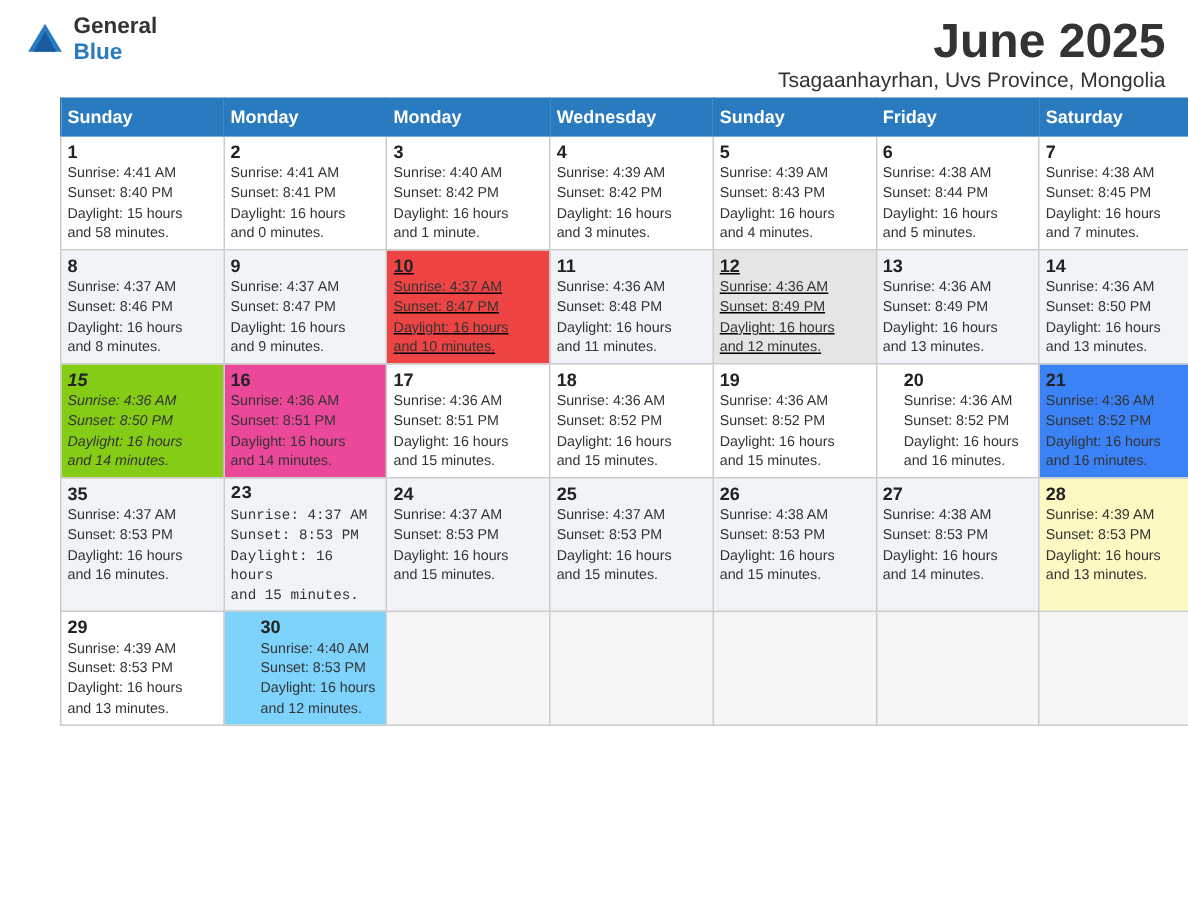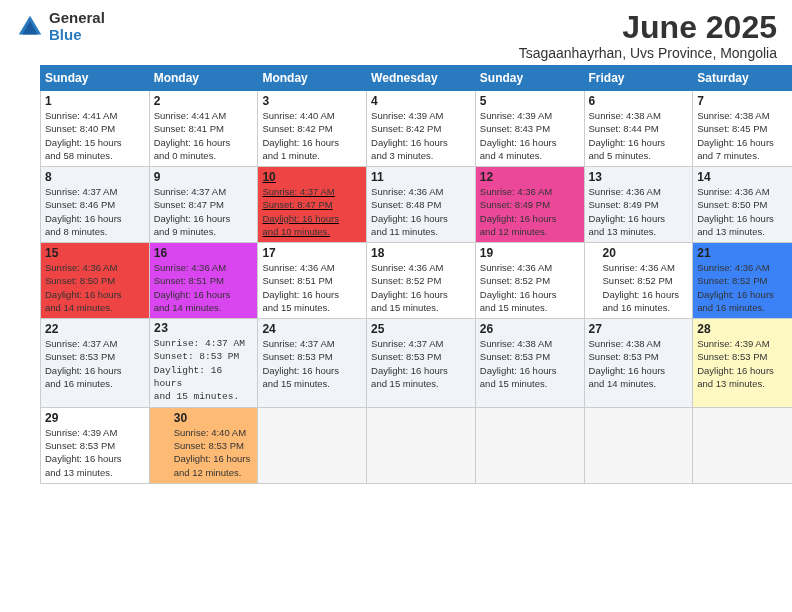--- a/index.html
+++ b/index.html
@@ -212,51 +212,51 @@
 Daylight: 16 hours
 and 10 minutes.</div>
           </td>
           <td style="background: rgb(240, 244, 248);">
             <span class="day-number">11</span>
             <div class="day-info" style="white-space: pre-line;">Sunrise: 4:36 AM
 Sunset: 8:48 PM
 Daylight: 16 hours
 and 11 minutes.</div>
           </td>
+          <td style="background: #e5e5e5; text-decoration: underline;">
+            <span class="day-number">12</span>
+            <div class="day-info" style="white-space: pre-line;">Sunrise: 4:36 AM
+Sunset: 8:49 PM
+Daylight: 16 hours
+and 12 minutes.</div>
+          </td>
+          <td style="background: rgb(240, 244, 248);">
+            <span class="day-number">13</span>
+            <div class="day-info" style="white-space: pre-line;">Sunrise: 4:36 AM
+Sunset: 8:49 PM
+Daylight: 16 hours
+and 13 minutes.</div>
+          </td>
+          <td style="background: rgb(240, 244, 248);">
+            <span class="day-number">14</span>
+            <div class="day-info" style="white-space: pre-line;">Sunrise: 4:36 AM
+Sunset: 8:50 PM
+Daylight: 16 hours
+and 13 minutes.</div>
+          </td>
+        </tr>
+        <tr>
+          <td style="background: #84cc16; font-style: italic;">
+            <span class="day-number">15</span>
+            <div class="day-info" style="white-space: pre-line;">Sunrise: 4:36 AM
+Sunset: 8:50 PM
+Daylight: 16 hours
+and 14 minutes.</div>
+          </td>
           <td style="background: #ec4899;">
-            <span class="day-number">12</span>
-            <div class="day-info" style="white-space: pre-line;">Sunrise: 4:36 AM
-Sunset: 8:49 PM
-Daylight: 16 hours
-and 12 minutes.</div>
-          </td>
-          <td style="background: rgb(240, 244, 248);">
-            <span class="day-number">13</span>
-            <div class="day-info" style="white-space: pre-line;">Sunrise: 4:36 AM
-Sunset: 8:49 PM
-Daylight: 16 hours
-and 13 minutes.</div>
-          </td>
-          <td style="background: rgb(240, 244, 248);">
-            <span class="day-number">14</span>
-            <div class="day-info" style="white-space: pre-line;">Sunrise: 4:36 AM
-Sunset: 8:50 PM
-Daylight: 16 hours
-and 13 minutes.</div>
-          </td>
-        </tr>
-        <tr>
-          <td style="background: #ef4444;">
-            <span class="day-number">15</span>
-            <div class="day-info" style="white-space: pre-line;">Sunrise: 4:36 AM
-Sunset: 8:50 PM
-Daylight: 16 hours
-and 14 minutes.</div>
-          </td>
-          <td style="background: #d946ef;">
             <span class="day-number">16</span>
             <div class="day-info" style="white-space: pre-line;">Sunrise: 4:36 AM
 Sunset: 8:51 PM
 Daylight: 16 hours
 and 14 minutes.</div>
           </td>
           <td style="background: rgb(255, 255, 255);">
             <span class="day-number">17</span>
             <div class="day-info" style="white-space: pre-line;">Sunrise: 4:36 AM
 Sunset: 8:51 PM
@@ -287,21 +287,21 @@
           <td style="background: #3b82f6;">
             <span class="day-number">21</span>
             <div class="day-info" style="white-space: pre-line;">Sunrise: 4:36 AM
 Sunset: 8:52 PM
 Daylight: 16 hours
 and 16 minutes.</div>
           </td>
         </tr>
         <tr>
           <td style="background: rgb(240, 244, 248);">
-            <span class="day-number">22</span>
+            <span class="day-number">35</span>
             <div class="day-info" style="white-space: pre-line;">Sunrise: 4:37 AM
 Sunset: 8:53 PM
 Daylight: 16 hours
 and 16 minutes.</div>
           </td>
           <td style="background: rgb(240, 244, 248); font-family: Liberation Mono, monospace;">
             <span class="day-number">23</span>
             <div class="day-info" style="white-space: pre-line;">Sunrise: 4:37 AM
 Sunset: 8:53 PM
 Daylight: 16 hours
@@ -344,21 +344,21 @@
           </td>
         </tr>
         <tr>
           <td style="background: rgb(255, 255, 255);">
             <span class="day-number">29</span>
             <div class="day-info" style="white-space: pre-line;">Sunrise: 4:39 AM
 Sunset: 8:53 PM
 Daylight: 16 hours
 and 13 minutes.</div>
           </td>
-          <td style="background: #fdba74; padding-left: 24px;">
+          <td style="background: #7dd3fc; padding-left: 24px;">
             <span class="day-number">30</span>
             <div class="day-info" style="white-space: pre-line;">Sunrise: 4:40 AM
 Sunset: 8:53 PM
 Daylight: 16 hours
 and 12 minutes.</div>
           </td>
           <td class="empty-cell" style="background: rgb(245, 245, 245);"></td>
           <td class="empty-cell" style="background: rgb(245, 245, 245);"></td>
           <td class="empty-cell" style="background: rgb(245, 245, 245);"></td>
           <td class="empty-cell" style="background: rgb(245, 245, 245);"></td>

